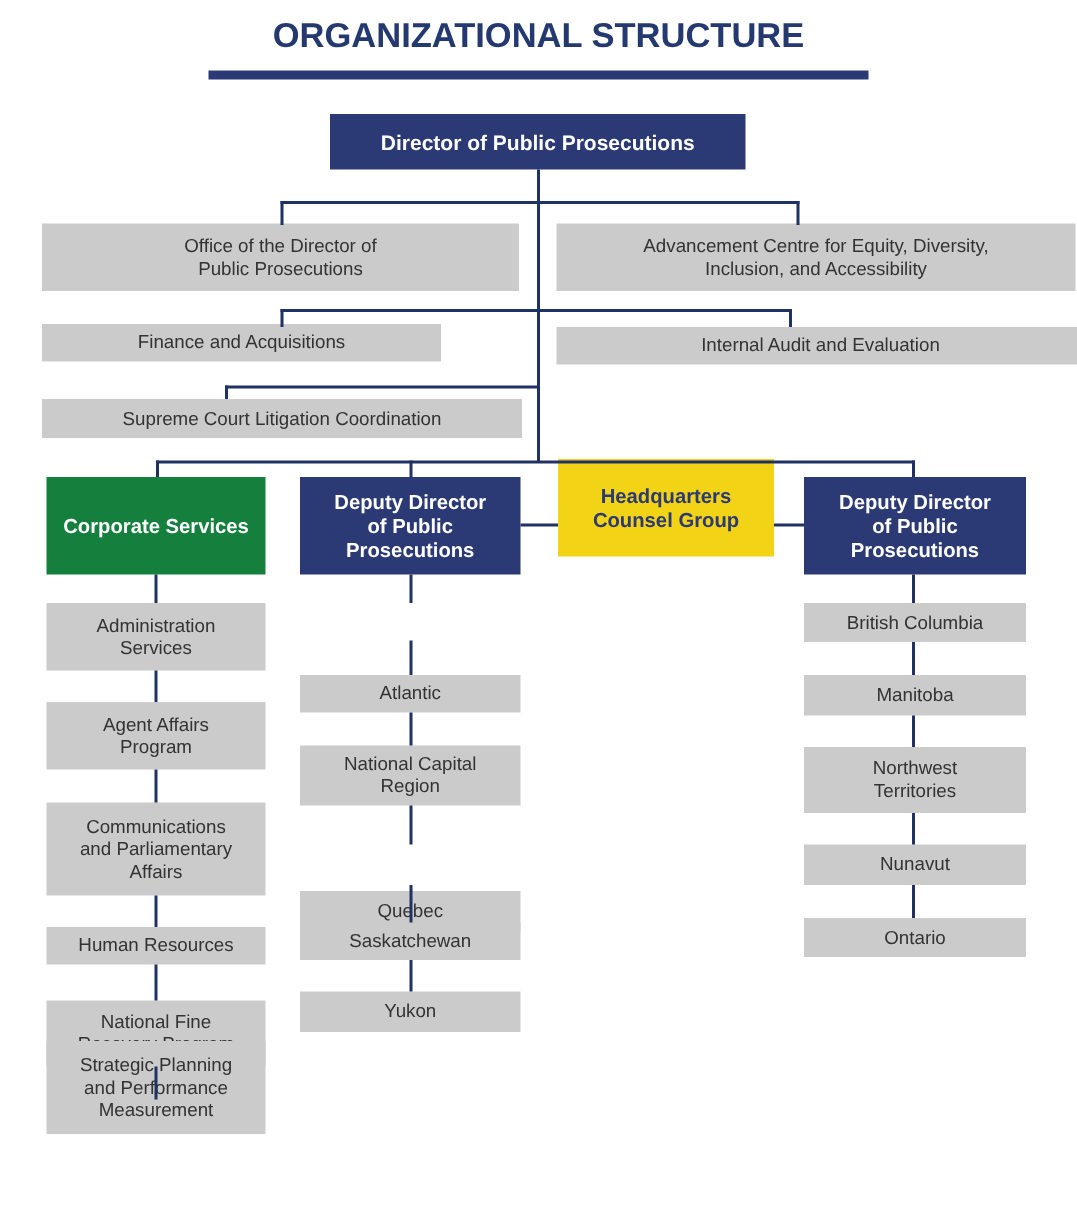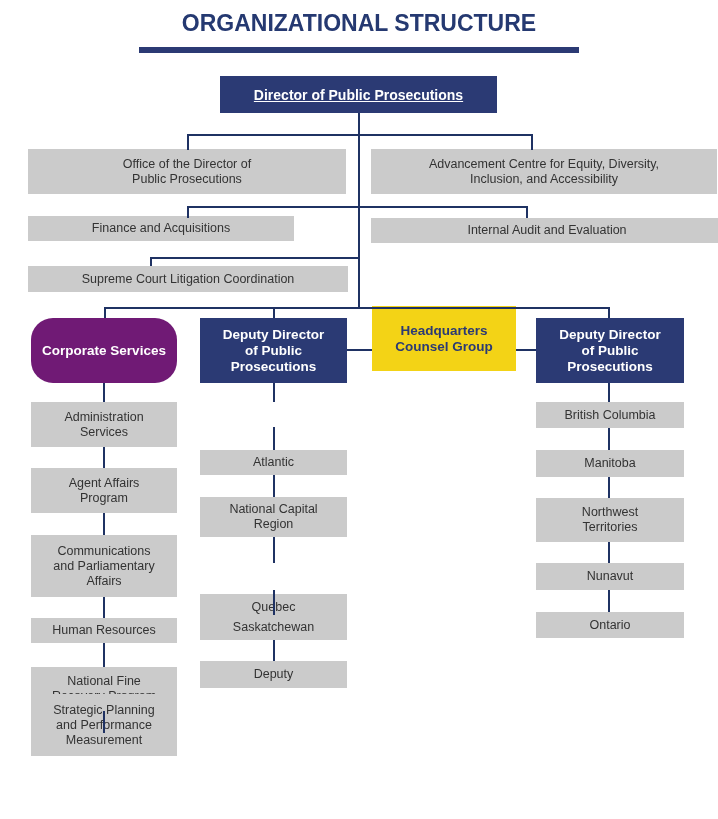--- a/index.html
+++ b/index.html
@@ -11,23 +11,23 @@
     position:absolute;left:0;top:10px;width:718px;margin:0;
     text-align:center;font-size:23px;font-weight:bold;color:#253971;letter-spacing:0px;
   }
   .title-bar{position:absolute;left:139px;top:47px;width:440px;height:6px;background:#2b3a74;}
   .bx{
     position:absolute;display:flex;align-items:center;justify-content:center;
     text-align:center;white-space:pre-line;box-sizing:border-box;
   }
   .gray{background:#cbcbcb;color:#333333;font-size:12.5px;line-height:15px;}
   .navy{background:#2b3a74;color:#ffffff;font-weight:bold;font-size:13.5px;line-height:16px;}
-  .blue{background:#701a75;color:#ffffff;font-weight:bold;font-size:13.5px;line-height:16px;border-radius:22px;}
+  .blue{background:#15803d;color:#ffffff;font-weight:bold;font-size:13.5px;line-height:16px;}
   .yellow{background:#f3d316;color:#2b3a74;font-weight:bold;font-size:13.5px;line-height:16px;}
-  .director{font-size:14px;text-decoration:underline;}
+  .director{font-size:14px;}
   .ln{position:absolute;background:#1f3263;width:2px;}
   .lnh{height:2px;}
 </style>
 </head>
 <body>
 
 <div class="canvas">
 
   <h1 class="page-title">ORGANIZATIONAL STRUCTURE</h1>
   <div class="title-bar"></div>
@@ -64,21 +64,21 @@
 Recovery Program</div>
   <div class="bx gray" style="left:31px;top:694px;width:146px;height:62px">Strategic Planning
 and Performance
 Measurement</div>
 
   <div class="bx gray" style="left:200px;top:450px;width:147px;height:25px">Atlantic</div>
   <div class="bx gray" style="left:200px;top:497px;width:147px;height:40px">National Capital
 Region</div>
   <div class="bx gray" style="left:200px;top:594px;width:147px;height:27px">Quebec</div>
   <div class="bx gray" style="left:200px;top:615px;width:147px;height:25px">Saskatchewan</div>
-  <div class="bx gray" style="left:200px;top:661px;width:147px;height:27px">Deputy</div>
+  <div class="bx gray" style="left:200px;top:661px;width:147px;height:27px">Yukon</div>
 
   <div class="bx gray" style="left:536px;top:402px;width:148px;height:26px">British Columbia</div>
   <div class="bx gray" style="left:536px;top:450px;width:148px;height:27px">Manitoba</div>
   <div class="bx gray" style="left:536px;top:498px;width:148px;height:44px">Northwest
 Territories</div>
   <div class="bx gray" style="left:536px;top:563px;width:148px;height:27px">Nunavut</div>
   <div class="bx gray" style="left:536px;top:612px;width:148px;height:26px">Ontario</div>
 
   <div class="ln" style="left:358px;top:113px;height:195px"></div>
 

